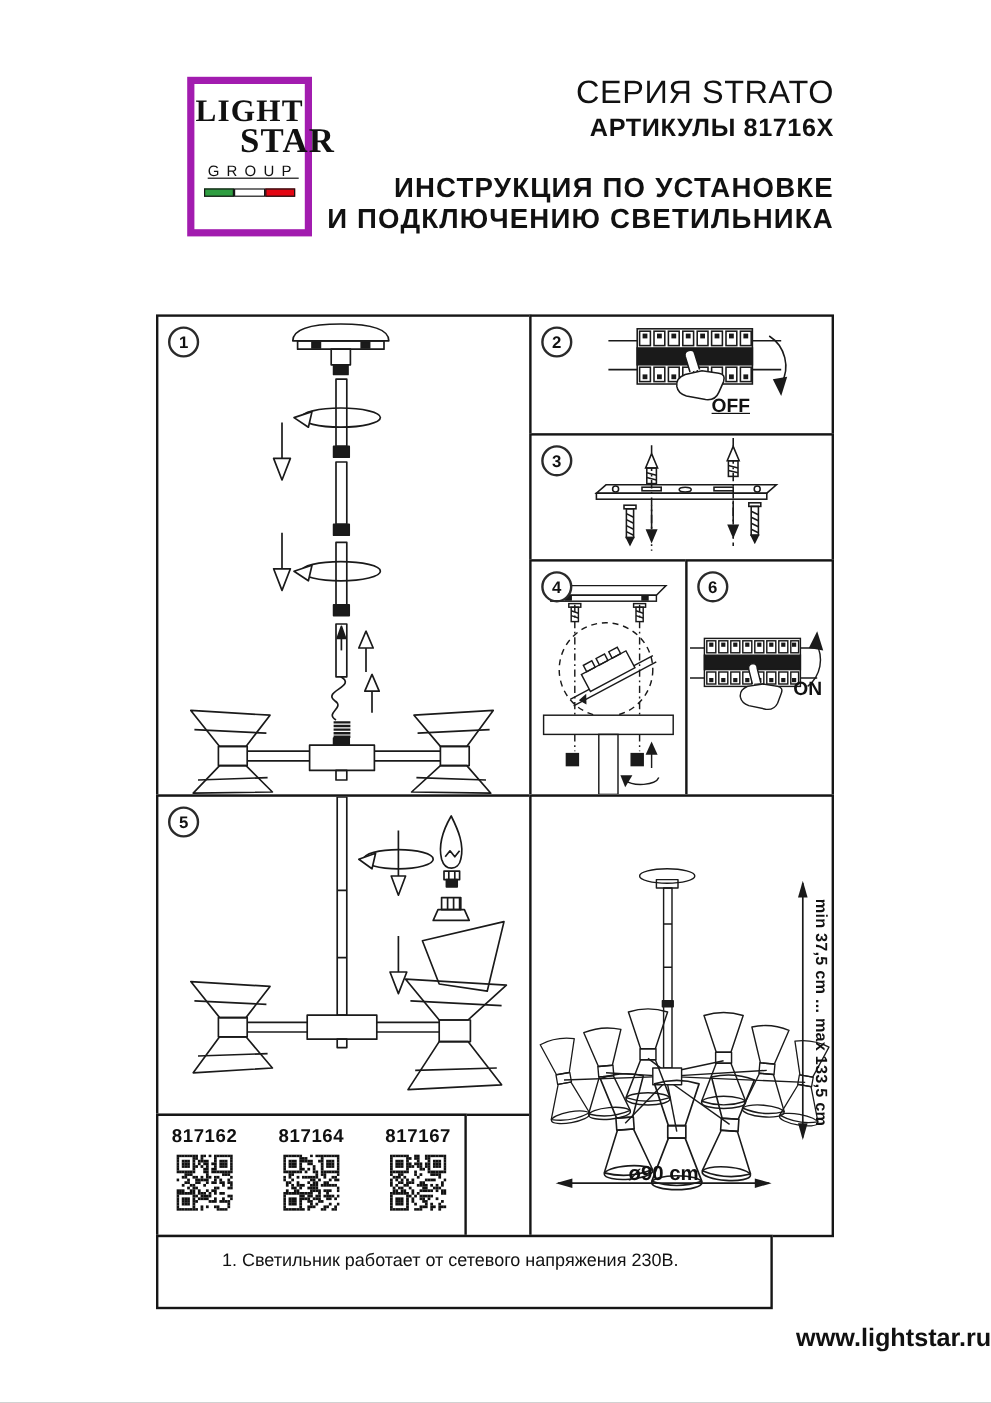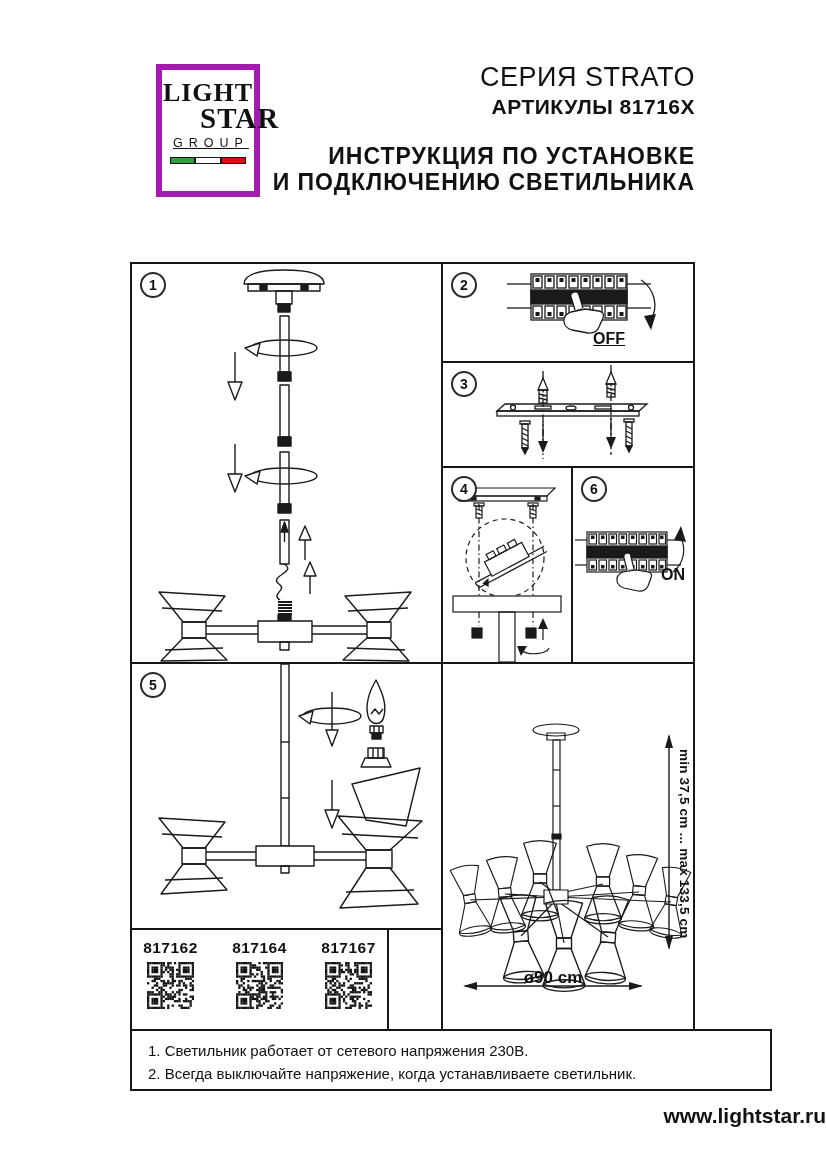--- a/index.html
+++ b/index.html
@@ -1182,22 +1182,21 @@
           <line x1="22" y1="322" x2="198" y2="322"></line>
           <polygon points="34,318 34,326 20,322" fill="#1a1a1a" stroke="none"></polygon>
           <polygon points="186,318 186,326 200,322" fill="#1a1a1a" stroke="none"></polygon>
         </g>
       </g>
     </svg>
     <div class="dim-v">min 37,5 cm ... max 133,5 cm</div>
     <div class="dim-h">ø90 cm</div>
   </div>
 
-  <div class="panel" style="left:130px;top:1029px;width:642px;height:62px;">
+  <div class="panel" style="left:130px;top:1029px;width:514px;height:62px;padding-left:37px;">
     <div class="notes">
       <div>1. Светильник работает от сетевого напряжения 230В.</div>
-      <div>2. Всегда выключайте напряжение, когда устанавливаете светильник.</div>
     </div>
   </div>
 
   <div class="abs footer">www.lightstar.ru</div>
 
 </div>
 
 </body></html>

